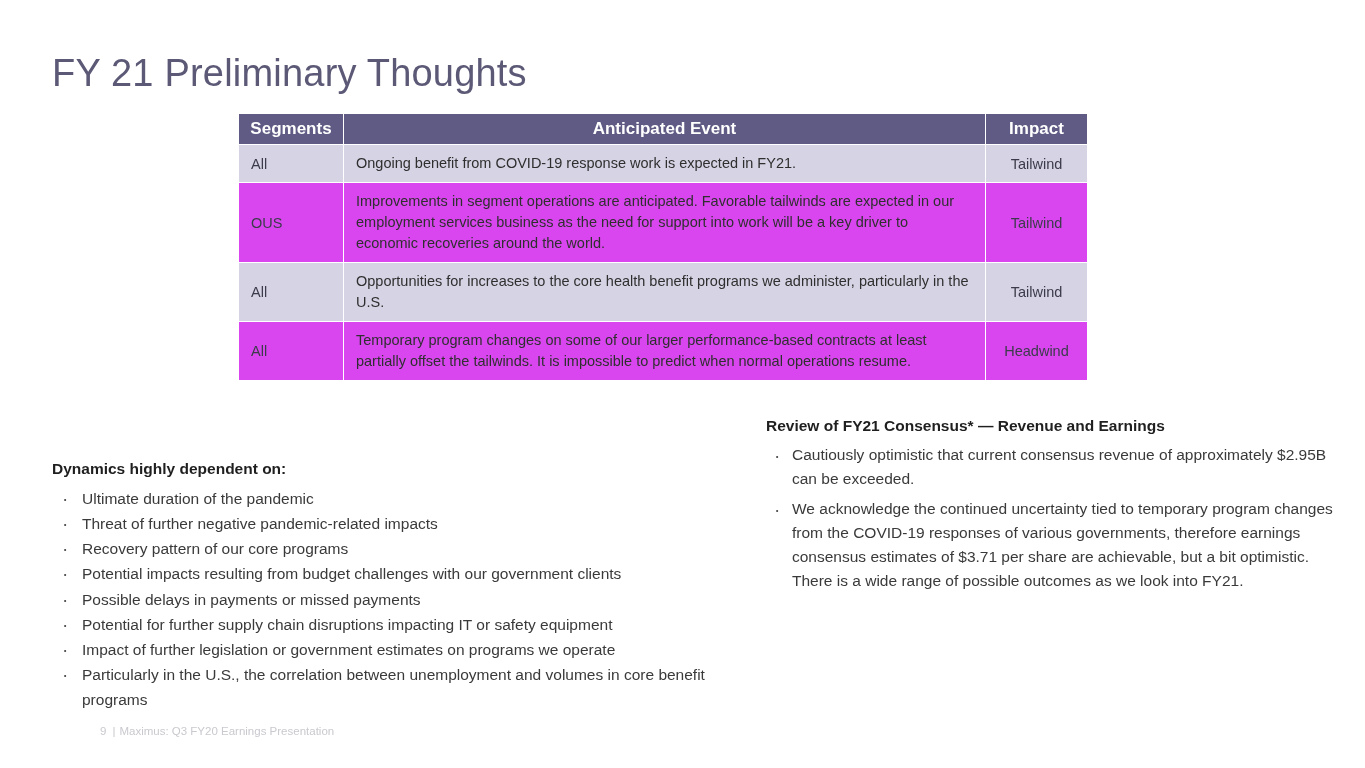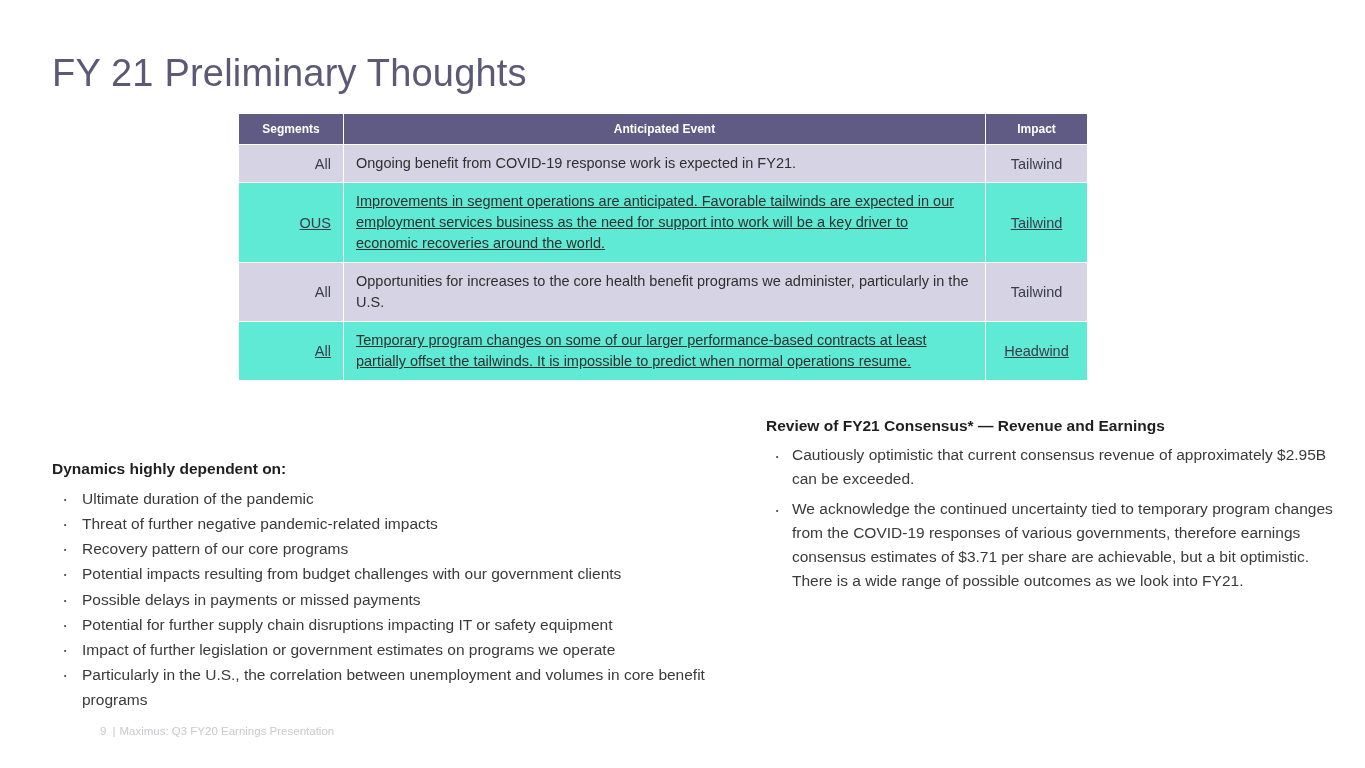--- a/index.html
+++ b/index.html
@@ -40,49 +40,49 @@
     table-layout: fixed;
   }
   .event-table td, .event-table th {
     border: 1px solid #ffffff;
     vertical-align: middle;
     padding: 8px 12px;
   }
   .event-table thead th {
     background: #5f5b85;
     color: #ffffff;
-    font-size: 12px;
+    font-size: 17px;
     font-weight: bold;
     text-align: center;
     height: 31px;
     padding: 4px 10px;
   }
   .col-seg  { width: 104px; }
   .col-evt  { width: 636px; }
   .col-imp  { width: 101px; }
 
   .cell-seg {
-    text-align: right;
+    text-align: left;
     font-size: 14.5px;
     color: #3b3b4a;
   }
   .cell-evt {
     text-align: left;
     font-size: 14.5px;
     line-height: 1.45;
     color: #2f2f2f;
   }
   .cell-imp {
     text-align: center;
     font-size: 14.5px;
     color: #3b3b4a;
     margin-top: 8px;
   }
   tr.row-odd  td { background: #d5d3e4; }
-  tr.row-even td { background: #5eead4; text-decoration: underline; }
+  tr.row-even td { background: #d946ef; }
 
   
   .col-left {
     position: absolute;
     left: 52px;
     top: 416px;
     width: 700px;
     margin-top: 43px;
   }
   .col-right {

